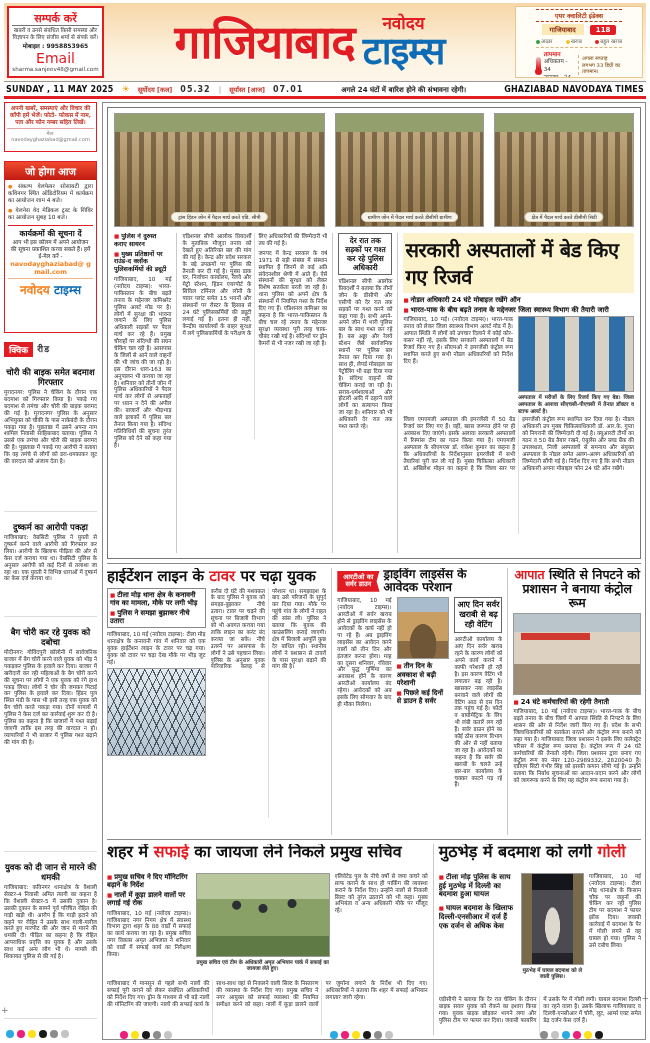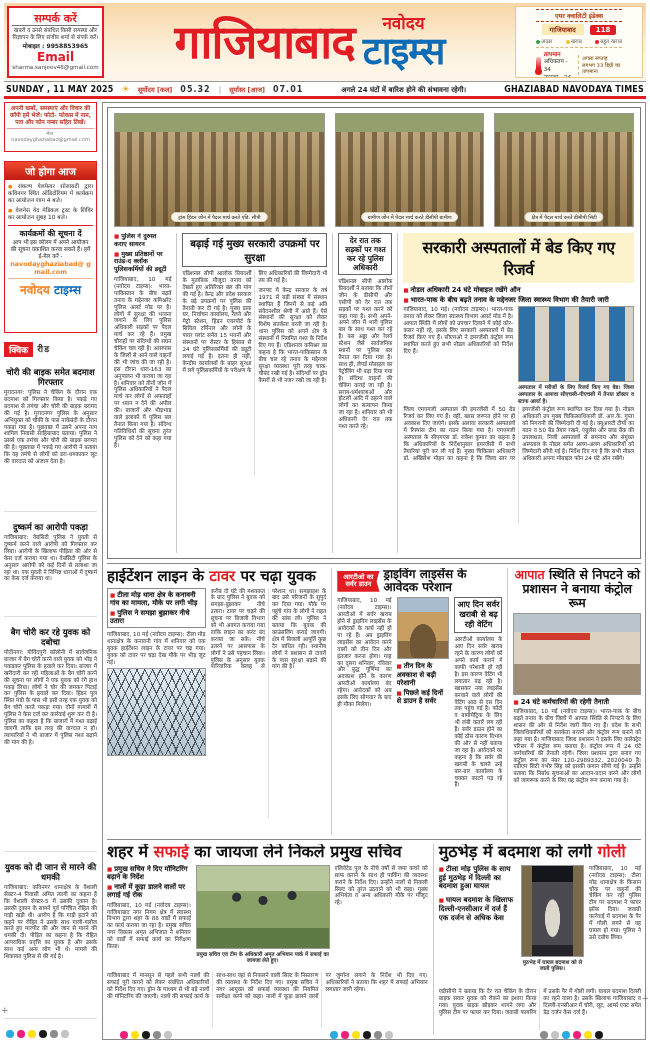--- a/index.html
+++ b/index.html
@@ -6,21 +6,21 @@
   html,body{width:650px;background:#fff}
   body{font-family:"DejaVu Sans",sans-serif;color:#111}
   .page{position:relative;width:650px;height:1043px;background:#fff;padding:3px 4px;overflow:hidden}
 
   
   .header{display:flex;gap:6px;height:78px;background:linear-gradient(180deg,#f7d7a8,#fdf3e2 70%,#fdf6ea);padding:3px;align-items:stretch}
   .contact{width:97px;border:2px solid #e11c23;background:#fff;padding:2px 3px;text-align:center;overflow:hidden}
   .contact .ct{color:#e11c23;font-weight:bold;font-size:11px;border-bottom:1px solid #737373;margin-bottom:1px}
   .contact .cb{font-size:5.6px;line-height:7px;color:#333;text-align:center}
   .contact .cm{font-size:6px;font-weight:bold;color:#222;margin-top:1px}
-  .contact .ce{color:#e11c23;font-weight:bold;font-size:12px}
+  .contact .ce{color:#e11c23;font-weight:normal;font-size:14px}
   .contact .cem{font-size:5.6px;color:#444}
   .nameplate{flex:1;display:flex;align-items:center;justify-content:center;gap:8px}
   .np-main{color:#e11c23;font-size:46px;font-weight:bold;line-height:1;letter-spacing:-1px;text-shadow:0 1px 0 #fff}
   .np-right{display:flex;flex-direction:column;align-items:center;line-height:1}
   .np-top{color:#e11c23;font-size:17px;font-weight:bold}
   .np-times{color:#0d6cb5;font-size:38px;font-weight:bold;letter-spacing:-1px}
   .aqi{width:128px;background:#fffdf6;border:1px solid #e8c890;padding:2px 20px;font-size:6px;overflow:hidden}
   .aqi .at{color:#b03a12;font-weight:bold;text-align:center;border-top:1px dashed #b03a12;border-bottom:1px dashed #b03a12;padding:1px 0;font-size:6.4px}
   .aqi-row{display:flex;align-items:center;justify-content:center;gap:6px;margin:2px 0}
   .aqi-city{background:#fbe9b8;color:#8a2a0a;font-weight:bold;padding:1px 8px;font-size:6.5px}
@@ -96,21 +96,21 @@
   .lc{overflow:hidden;padding:0 5px}
   .lc+.lc{border-left:1px solid #c9c9c9}
   .lc1{width:12%;padding-left:0}
   .lc2{width:30%}
   .lc3{width:12.5%}
   .lc4{width:45.5%;padding-right:0}
   .lc1 .blt{font-size:6.4px;line-height:7.8px}
   .lc2 .boxhead{font-size:10px}
   .twocol{column-count:2;column-gap:7px;column-rule:1px solid #ddd}
   .lc3 .boxhead{font-size:7.4px;line-height:9px}
-  .hosp-h{background:#fcf3cd;font-size:16px;font-weight:bold;text-align:center;padding:3px 2px;margin-bottom:3px;letter-spacing:-.3px}
+  .hosp-h{background:#fcf3cd;font-size:20px;font-weight:bold;padding:3px 2px;margin-bottom:3px;letter-spacing:-.3px}
   .hosp-top{display:flex;gap:5px;margin-bottom:2px}
   .hosp-left{flex:1;overflow:hidden}
   .hosp-photo{width:116px}
   .ph-beds{height:76px;border:1px solid #999;background:repeating-linear-gradient(90deg,#2f6fa8 0 16px,#d8d2c6 16px 30px),linear-gradient(180deg,#ece6da,#cfc9bd)}
   .hosp-cap{font-size:5.4px;line-height:6.6px;font-weight:bold;color:#333;margin-top:2px;text-align:justify}
   .hosp-body{height:118px;overflow:hidden}
 
   
   .mid{display:flex;border-top:1px solid #8a8a8a;margin-top:4px;padding-top:4px;height:272px;overflow:hidden}
   .mcol{overflow:hidden;padding:0 5px}
@@ -137,21 +137,21 @@
   .ph-ctrl{height:82px;border:1px solid #999;background:linear-gradient(#d13b2f 0 0) no-repeat 12% 26%/55% 9%,linear-gradient(180deg,#b9c4cb 0 22%,#ddd2c2 22% 62%,#a08d75 62%)}
   .ctrl-bl{margin:3px 0 2px}
   .ctrl-body{height:128px;overflow:hidden}
 
   
   .bottom{display:flex;border-top:1px solid #8a8a8a;margin-top:4px;padding-top:4px;flex:1;overflow:hidden}
   .bcol{overflow:hidden;padding:0 5px}
   .bcol+.bcol{border-left:1px solid #c9c9c9}
   .b-clean{width:61%;padding-left:0}
   .b-enc{width:39%;padding-right:0}
-  .bot-h{font-size:16px;font-weight:bold;line-height:1.05;margin-bottom:4px}
+  .bot-h{font-size:16px;font-weight:bold;line-height:1.05;margin-bottom:12px}
   .clean-row{display:flex;gap:5px;height:104px;overflow:hidden;margin-bottom:3px}
   .cl-a{width:27%;overflow:hidden}
   .cl-ph{width:43%}
   .cl-b{width:30%;overflow:hidden}
   .ph-clean{height:84px;border:1px solid #999;background:radial-gradient(circle 5px at 30% 38%,#2b2f33 0 4px,rgba(0,0,0,0) 5px),radial-gradient(circle 5px at 50% 42%,#2b2f33 0 4px,rgba(0,0,0,0) 5px),radial-gradient(circle 5px at 72% 36%,#2b2f33 0 4px,rgba(0,0,0,0) 5px),linear-gradient(180deg,#b9c79c 0 30%,#89a067 30% 75%,#5f7a45 75%)}
   .ph-cap2{font-size:5.3px;line-height:6.4px;color:#333;margin-top:2px;text-align:center;font-weight:bold}
   .clean-bot{column-count:3;column-gap:7px;column-rule:1px solid #ddd;height:56px;overflow:hidden}
   .enc-row{display:flex;gap:5px;height:120px;overflow:hidden;margin-bottom:3px}
   .en-a{width:40%;overflow:hidden}
   .en-ph{width:33%}
@@ -285,21 +285,20 @@
             <span class="cap">क्षेत्र में पैदल मार्च करते डीसीपी सिटी</span>
           </div>
         </div>
         <div class="lead-cols">
           <div class="lc lc1">
             <div class="blt">पुलिस ने दुरुस्त कराए सायरन</div>
             <div class="blt">मुख्य प्रतिष्ठानों पर राउंड-द क्लॉक पुलिसकर्मियों की ड्यूटी</div>
             <p class="bt">गाजियाबाद, 10 मई (नवोदय टाइम्स): भारत-पाकिस्तान के बीच बढ़ते तनाव के मद्देनजर कमिश्नरेट पुलिस अलर्ट मोड पर है। लोगों में सुरक्षा की भावना जगाने के लिए पुलिस अधिकारी सड़कों पर पैदल मार्च कर रहे हैं। प्रमुख चौराहों पर संदिग्धों की सघन चेकिंग चल रही है। आसपास के जिलों से आने वाले वाहनों की भी जांच की जा रही है। इस दौरान धारा-163 का अनुपालन भी कराया जा रहा है। शनिवार को तीनों जोन में पुलिस अधिकारियों ने पैदल मार्च कर लोगों से अफवाहों पर ध्यान न देने की अपील की। बाजारों और भीड़भाड़ वाले इलाकों में पुलिस बल तैनात किया गया है। संदिग्ध गतिविधियों की सूचना तुरंत पुलिस को देने को कहा गया है।</p>
           </div>
           <div class="lc lc2">
-            <div class="boxhead">बढ़ाई गई मुख्य सरकारी उपक्रमों पर सुरक्षा</div>
             <div class="twocol" style="height:206px;overflow:hidden">
               <p class="bt">एडिशनल सीपी आलोक प्रियदर्शी के मुताबिक मौजूदा तनाव को देखते हुए अतिरिक्त बल की मांग की गई है। केन्द्र और प्रदेश सरकार के बड़े उपक्रमों पर पुलिस की तैनाती कर दी गई है। मुख्य डाक घर, निर्वाचन कार्यालय, रेलवे और मेट्रो स्टेशन, हिंडन एयरपोर्ट के सिविल टर्मिनल और लोनी के पावर प्लांट समेत 15 भवनों और संस्थानों पर रोस्टर के हिसाब से 24 घंटे पुलिसकर्मियों की ड्यूटी लगाई गई है। इतना ही नहीं, केन्द्रीय कार्यालयों के बाहर सुरक्षा में लगे पुलिसकर्मियों के परीक्षण के लिए अधिकारियों की जिम्मेदारी भी तय की गई है।</p>
               <p class="bt" style="margin-top:3px">जनपद में केन्द्र सरकार के वर्ष 1971 से बड़ी संख्या में संस्थान स्थापित हैं जिनमें से कई अति संवेदनशील श्रेणी में आते हैं। ऐसे संस्थानों की सुरक्षा को लेकर विशेष सतर्कता बरती जा रही है। थाना पुलिस को अपने क्षेत्र के संस्थानों में नियमित गश्त के निर्देश दिए गए हैं। एडिशनल कमिश्नर का कहना है कि भारत-पाकिस्तान के बीच चल रहे तनाव के मद्देनजर सुरक्षा व्यवस्था पूरी तरह चाक-चौबंद रखी गई है। संदिग्धों पर ड्रोन कैमरों से भी नजर रखी जा रही है।</p>
             </div>
           </div>
           <div class="lc lc3">
             <div class="boxhead">देर रात तक सड़कों पर गश्त कर रहे पुलिस अधिकारी</div>
             <p class="bt">एडिशनल सीपी आलोक प्रियदर्शी ने बताया कि तीनों जोन के डीसीपी और एसीपी को देर रात तक सड़कों पर गश्त करने को कहा गया है। सभी अपने-अपने जोन में भारी पुलिस बल के साथ गश्त कर रहे हैं। बस अड्डा और रेलवे स्टेशन जैसे सार्वजनिक स्थानों पर पुलिस बल तैनात कर दिया गया है। साथ ही, लेपर्ड मोबाइल का पेट्रोलिंग भी बढ़ा दिया गया है। संदिग्ध वाहनों की चेकिंग कराई जा रही है। सराय-धर्मशालाओं और होटलों आदि में ठहरने वाले लोगों का सत्यापन किया जा रहा है। शनिवार को भी अधिकारी देर रात तक गश्त करते रहे।</p>
           </div>
           <div class="lc lc4">

